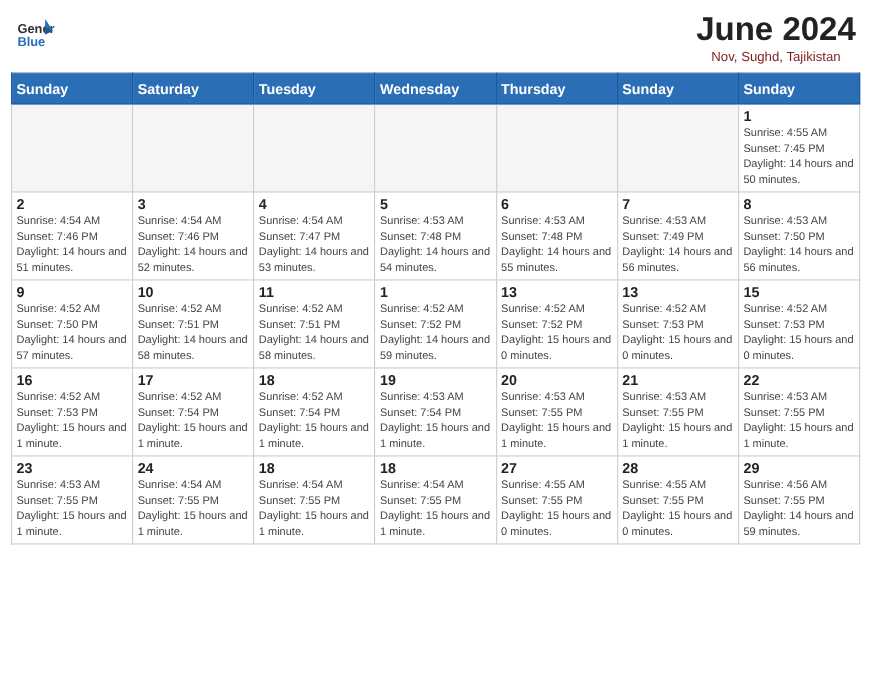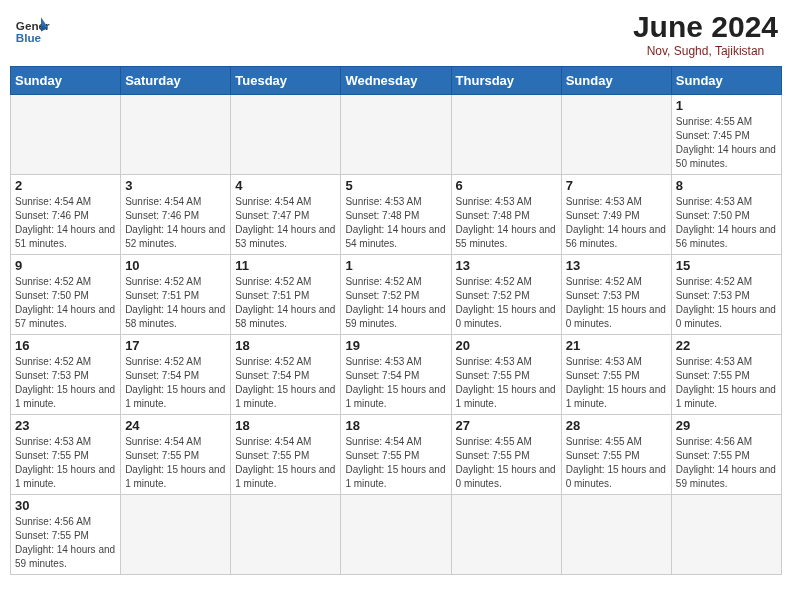--- a/index.html
+++ b/index.html
@@ -295,28 +295,14 @@
 Sunset: 7:55 PM
 Daylight: 15 hours and 0 minutes.</div>
         </td>
         <td>
           <span class="day-number">29</span>
           <div class="day-info">Sunrise: 4:56 AM
 Sunset: 7:55 PM
 Daylight: 14 hours and 59 minutes.</div>
         </td>
       </tr>
-      <tr class="last-row">
-        <td>
-          <span class="day-number">30</span>
-          <div class="day-info">Sunrise: 4:56 AM
-Sunset: 7:55 PM
-Daylight: 14 hours and 59 minutes.</div>
-        </td>
-        <td class="empty"></td>
-        <td class="empty"></td>
-        <td class="empty"></td>
-        <td class="empty"></td>
-        <td class="empty"></td>
-        <td class="empty"></td>
-      </tr>
     </tbody>
 </table>
 
 </body></html>

